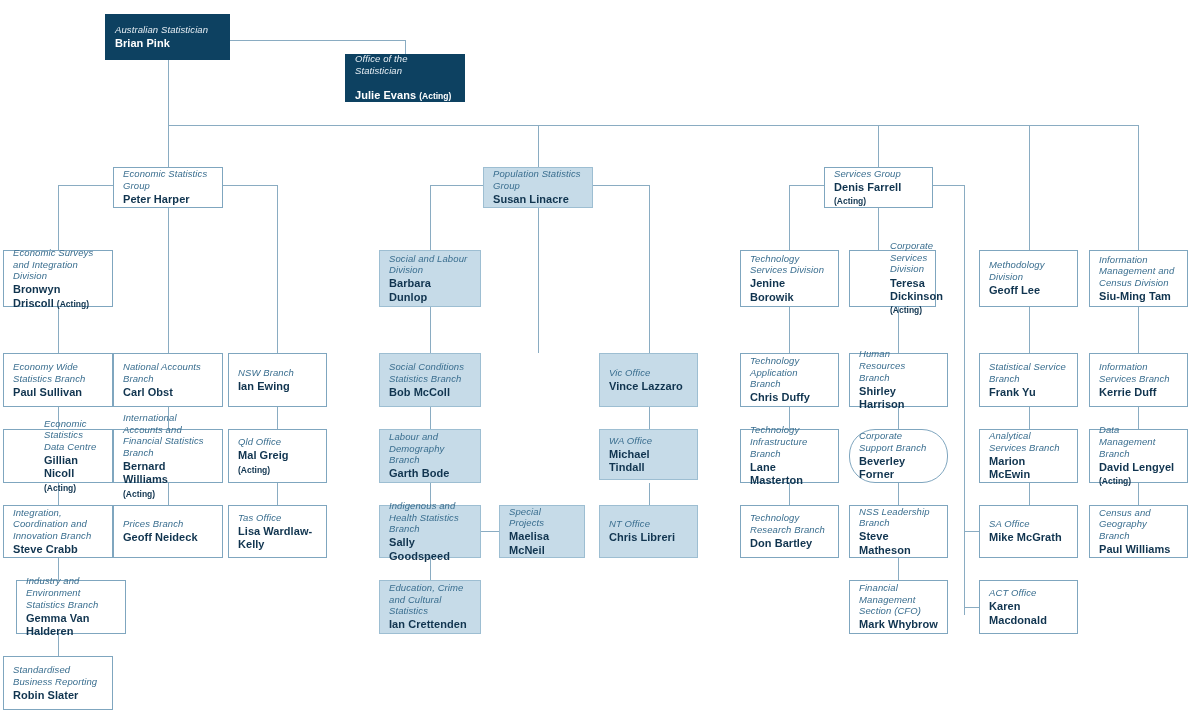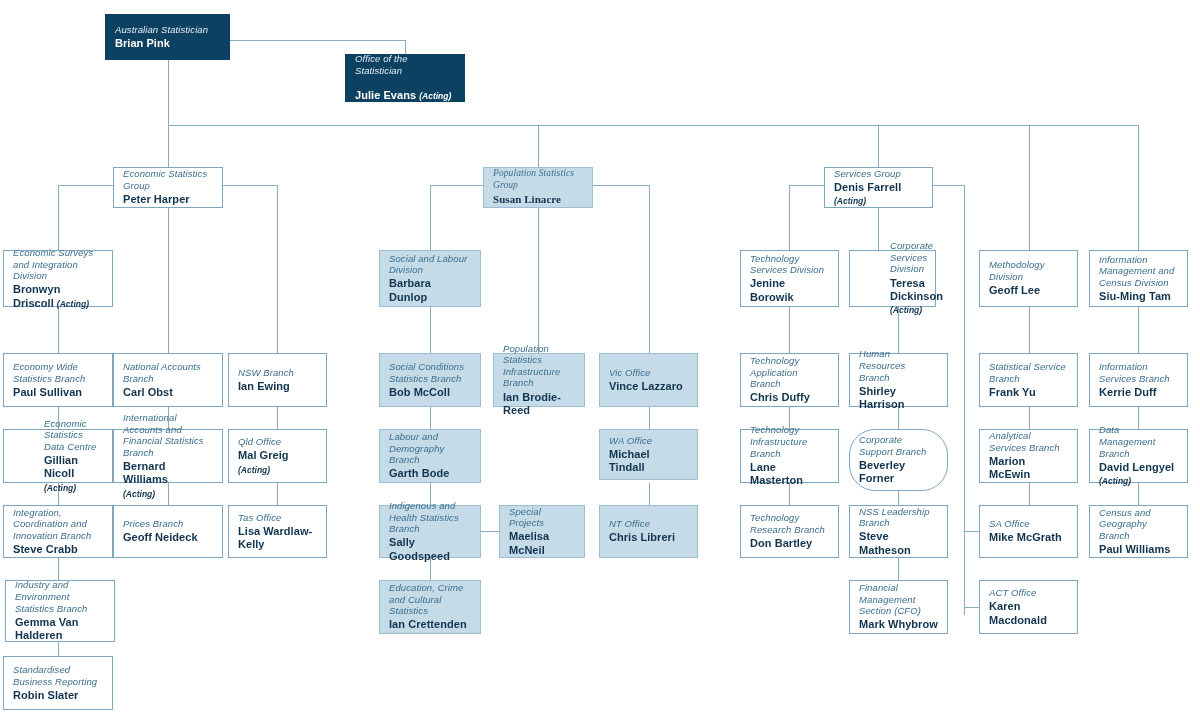--- a/index.html
+++ b/index.html
@@ -40,21 +40,20 @@
   .node .person{
     font-size:11px;
     font-weight:bold;
     color:#10344f;
     letter-spacing:.05px;
   }
   .node .person .acting{
     font-size:8.5px;
     font-weight:bold;
     letter-spacing:0;
-    font-style:italic;
   }
 
   
   .node.navy{
     background:#0d4161;
     border-color:#0d4161;
   }
   .node.navy .title{color:#e6eef4;}
   .node.navy .person{color:#ffffff;}
 
@@ -146,21 +145,21 @@
   <div class="node navy" style="left:345px;top:54px;width:120px;height:48px;gap:11px;">
     <div class="title">Office of the Statistician</div>
     <div class="person"><span>Julie Evans</span> <span class="acting">(Acting)</span></div>
   </div>
 
   <div class="node white" style="left:113px;top:167px;width:110px;height:41px;">
     <div class="title">Economic Statistics Group</div>
     <div class="person"><span>Peter Harper</span><span class="acting"></span></div>
   </div>
 
-  <div class="node blue" style="left:483px;top:167px;width:110px;height:41px;font-family:Liberation Serif, serif;">
+  <div class="node blue" style="left:483px;top:167px;width:110px;height:41px;">
     <div class="title">Population Statistics Group</div>
     <div class="person"><span>Susan Linacre</span><span class="acting"></span></div>
   </div>
 
   <div class="node white" style="left:824px;top:167px;width:109px;height:41px;">
     <div class="title">Services Group</div>
     <div class="person"><span>Denis Farrell</span> <span class="acting">(Acting)</span></div>
   </div>
 
   <div class="node white" style="left:3px;top:250px;width:110px;height:57px;">
@@ -200,42 +199,38 @@
   </div>
   <div class="node white" style="left:113px;top:505px;width:110px;height:53px;">
     <div class="title">Prices Branch</div>
     <div class="person"><span>Geoff Neideck</span><span class="acting"></span></div>
   </div>
   <div class="node white" style="left:228px;top:505px;width:99px;height:53px;">
     <div class="title">Tas Office</div>
     <div class="person"><span>Lisa Wardlaw-Kelly</span><span class="acting"></span></div>
   </div>
 
-  <div class="node white" style="left:5px;top:580px;width:110px;height:62px;justify-content:center;">
+  <div class="node white" style="left:16px;top:580px;width:110px;height:54px;justify-content:center;">
     <div class="title">Industry and Environment Statistics Branch</div>
     <div class="person"><span>Gemma Van Halderen</span><span class="acting"></span></div>
   </div>
   <div class="node white" style="left:3px;top:656px;width:110px;height:54px;">
     <div class="title">Standardised Business Reporting</div>
     <div class="person"><span>Robin Slater</span><span class="acting"></span></div>
   </div>
 
   <div class="node blue" style="left:379px;top:250px;width:102px;height:57px;">
     <div class="title">Social and Labour Division</div>
     <div class="person"><span>Barbara Dunlop</span><span class="acting"></span></div>
   </div>
 
   <div class="node blue" style="left:379px;top:353px;width:102px;height:54px;">
     <div class="title">Social Conditions Statistics Branch</div>
     <div class="person"><span>Bob McColl</span><span class="acting"></span></div>
   </div>
-  <div class="node blue" style="left:493px;top:353px;width:92px;height:54px;">
-    <div class="title">Population Statistics Infrastructure Branch</div>
-    <div class="person"><span>Ian Brodie-Reed</span><span class="acting"></span></div>
-  </div>
   <div class="node blue" style="left:599px;top:353px;width:99px;height:54px;">
     <div class="title">Vic Office</div>
     <div class="person"><span>Vince Lazzaro</span><span class="acting"></span></div>
   </div>
 
   <div class="node blue" style="left:379px;top:429px;width:102px;height:54px;">
     <div class="title">Labour and Demography Branch</div>
     <div class="person"><span>Garth Bode</span><span class="acting"></span></div>
   </div>
   <div class="node blue" style="left:599px;top:429px;width:99px;height:51px;">
@@ -292,21 +287,21 @@
   </div>
   <div class="node white" style="left:1089px;top:353px;width:99px;height:54px;">
     <div class="title">Information Services Branch</div>
     <div class="person"><span>Kerrie Duff</span><span class="acting"></span></div>
   </div>
 
   <div class="node white" style="left:740px;top:429px;width:99px;height:54px;">
     <div class="title">Technology Infrastructure Branch</div>
     <div class="person"><span>Lane Masterton</span><span class="acting"></span></div>
   </div>
-  <div class="node white" style="left:849px;top:429px;width:99px;height:62px;border-radius:26px;">
+  <div class="node white" style="left:849px;top:429px;width:99px;height:54px;border-radius:26px;">
     <div class="title">Corporate Support Branch</div>
     <div class="person"><span>Beverley Forner</span><span class="acting"></span></div>
   </div>
   <div class="node white" style="left:979px;top:429px;width:99px;height:54px;">
     <div class="title">Analytical Services Branch</div>
     <div class="person"><span>Marion McEwin</span><span class="acting"></span></div>
   </div>
   <div class="node white" style="left:1089px;top:429px;width:99px;height:54px;">
     <div class="title">Data Management Branch</div>
     <div class="person"><span>David Lengyel</span> <span class="acting">(Acting)</span></div>

